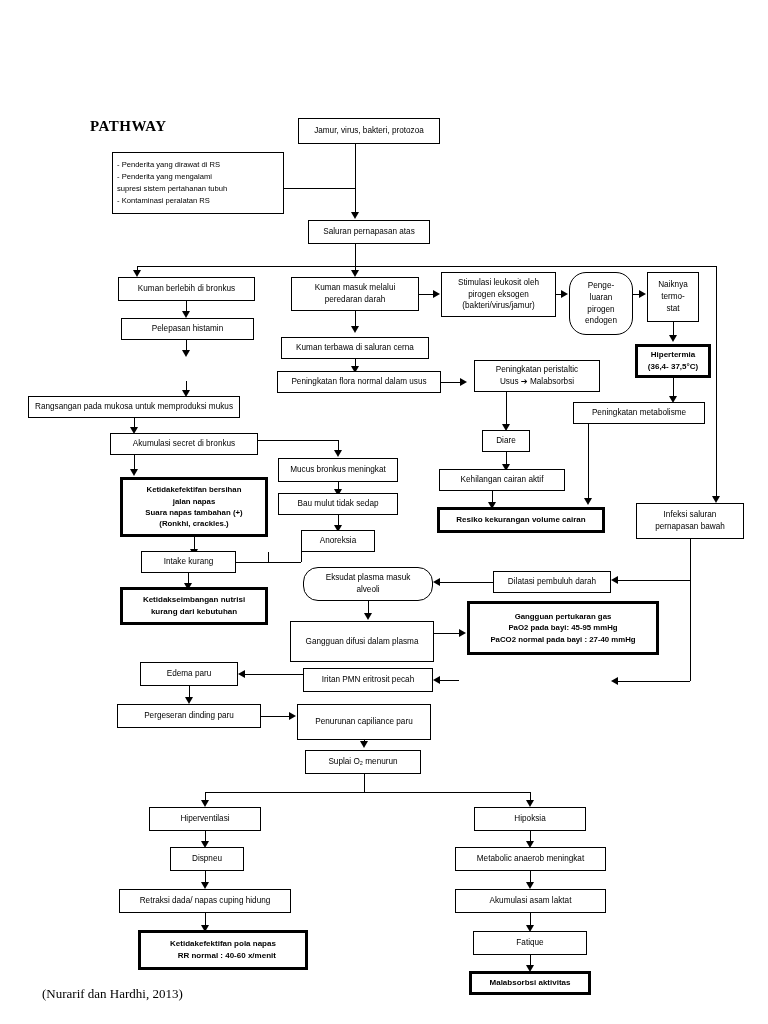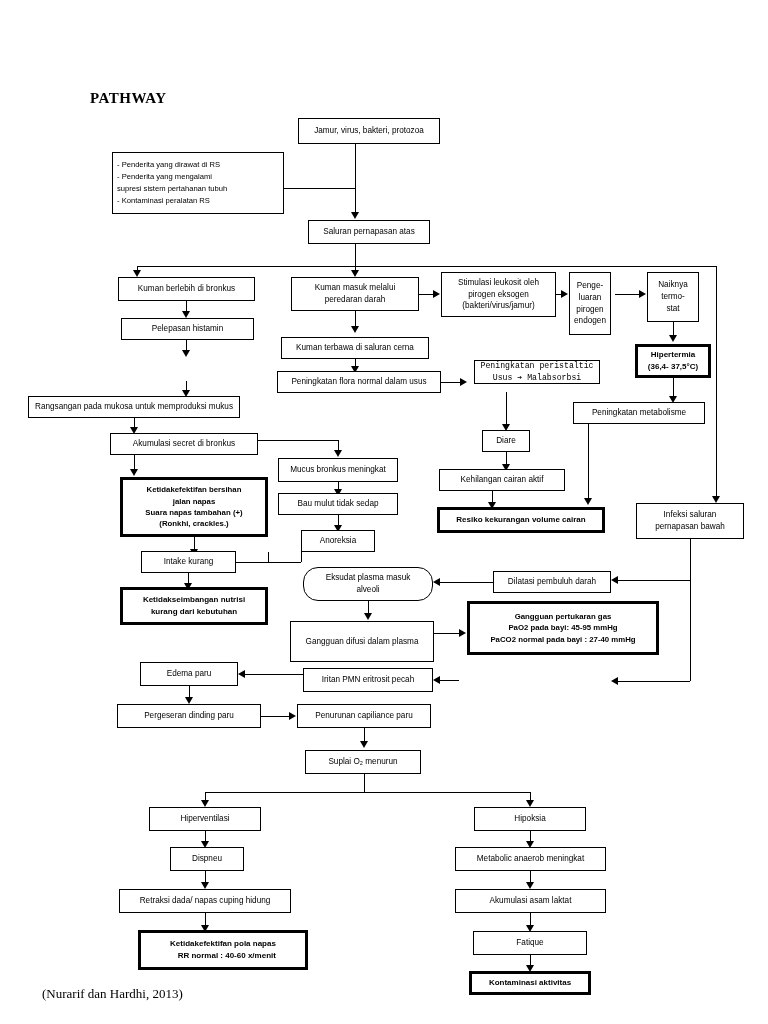--- a/index.html
+++ b/index.html
@@ -13,20 +13,21 @@
   }
   #stage{position:absolute;inset:0;}
 
   .title{
     position:absolute;
     font-family:"Liberation Serif", serif;
     font-weight:bold;
     font-size:15px;
     letter-spacing:.5px;
     color:#000;
+    margin-top:28px;
   }
   .footer{
     position:absolute;
     font-family:"Liberation Serif", serif;
     font-size:13px;
     color:#000;
   }
 
   
   .box{
@@ -110,21 +111,21 @@
 
   <div class="box" style="left:291px;top:277px;width:128px;height:34px;">Kuman masuk melalui
 peredaran darah</div>
 
   <div class="box" style="left:118px;top:277px;width:137px;height:24px;">Kuman berlebih di bronkus</div>
 
   <div class="box" style="left:441px;top:272px;width:115px;height:45px;">Stimulasi leukosit oleh
 pirogen eksogen
 (bakteri/virus/jamur)</div>
 
-  <div class="box" style="left:569px;top:272px;width:42px;height:63px;">Penge-
+  <div class="box" style="left:569px;top:272px;width:64px;height:63px;border-radius:17px;">Penge-
 luaran
 pirogen
 endogen</div>
 
   <div class="box" style="left:647px;top:272px;width:52px;height:50px;">Naiknya
 termo-
 stat</div>
 
   <div class="ln h" style="left:419px;top:294px;width:15px;"></div>
   <div class="ar right" style="left:433px;top:289.5px;"></div>
@@ -153,21 +154,21 @@
 
   <div class="ln v" style="left:186px;top:340px;height:14px;"></div>
   <div class="ar down" style="left:181.5px;top:350px;"></div>
 
   <div class="ln v" style="left:355px;top:359px;height:12px;"></div>
   <div class="ar down" style="left:350.5px;top:366px;"></div>
 
 
   <div class="box" style="left:277px;top:371px;width:164px;height:22px;">Peningkatan flora normal dalam usus</div>
 
-  <div class="box" style="left:474px;top:360px;width:126px;height:24px;font-family:Liberation Mono, monospace;">Peningkatan peristaltic
+  <div class="box" style="left:474px;top:360px;width:126px;height:32px;">Peningkatan peristaltic
 Usus ➔ Malabsorbsi</div>
 
   <div class="ln h" style="left:441px;top:382px;width:20px;"></div>
   <div class="ar right" style="left:460px;top:377.5px;"></div>
 
   <div class="ln v" style="left:186px;top:381px;height:14px;"></div>
   <div class="ar down" style="left:181.5px;top:390px;"></div>
 
   <div class="ln v" style="left:673px;top:378px;height:22px;"></div>
   <div class="ar down" style="left:668.5px;top:396px;"></div>
@@ -281,21 +282,21 @@
   <div class="ar left" style="left:433px;top:675.5px;"></div>
 
   <div class="ln h" style="left:245px;top:674px;width:58px;"></div>
   <div class="ar left" style="left:238px;top:669.5px;"></div>
 
   <div class="ln v" style="left:189px;top:686px;height:15px;"></div>
   <div class="ar down" style="left:184.5px;top:697px;"></div>
 
   <div class="box" style="left:117px;top:704px;width:144px;height:24px;">Pergeseran dinding paru</div>
 
-  <div class="box" style="left:297px;top:704px;width:134px;height:24px;">Penurunan capiliance paru</div>
+  <div class="box" style="left:297px;top:704px;width:134px;height:36px;">Penurunan capiliance paru</div>
 
   <div class="ln h" style="left:261px;top:716px;width:29px;"></div>
   <div class="ar right" style="left:289px;top:711.5px;"></div>
 
   <div class="ln v" style="left:364px;top:728px;height:17px;"></div>
   <div class="ar down" style="left:359.5px;top:741px;"></div>
 
   <div class="box" style="left:305px;top:750px;width:116px;height:24px;">Suplai O₂ menurun</div>
 
   <div class="ln v" style="left:364px;top:774px;height:18px;"></div>
@@ -336,17 +337,17 @@
   <div class="ar down" style="left:525.5px;top:925px;"></div>
 
   <div class="box bold leftish" style="left:138px;top:930px;width:170px;height:40px;font-size:8px;text-align:right;justify-content:center;">Ketidakefektifan pola napas
 RR normal    : 40-60 x/menit</div>
 
   <div class="box" style="left:473px;top:931px;width:114px;height:24px;">Fatique</div>
 
   <div class="ln v" style="left:530px;top:955px;height:14px;"></div>
   <div class="ar down" style="left:525.5px;top:965px;"></div>
 
-  <div class="box bold" style="left:469px;top:971px;width:122px;height:24px;font-size:8px;">Kontaminasi aktivitas</div>
+  <div class="box bold" style="left:469px;top:971px;width:122px;height:24px;font-size:8px;">Malabsorbsi aktivitas</div>
 
   <div class="footer" style="left:42px;top:986px;">(Nurarif dan Hardhi, 2013)</div>
 
 </div>
 
 </body></html>

